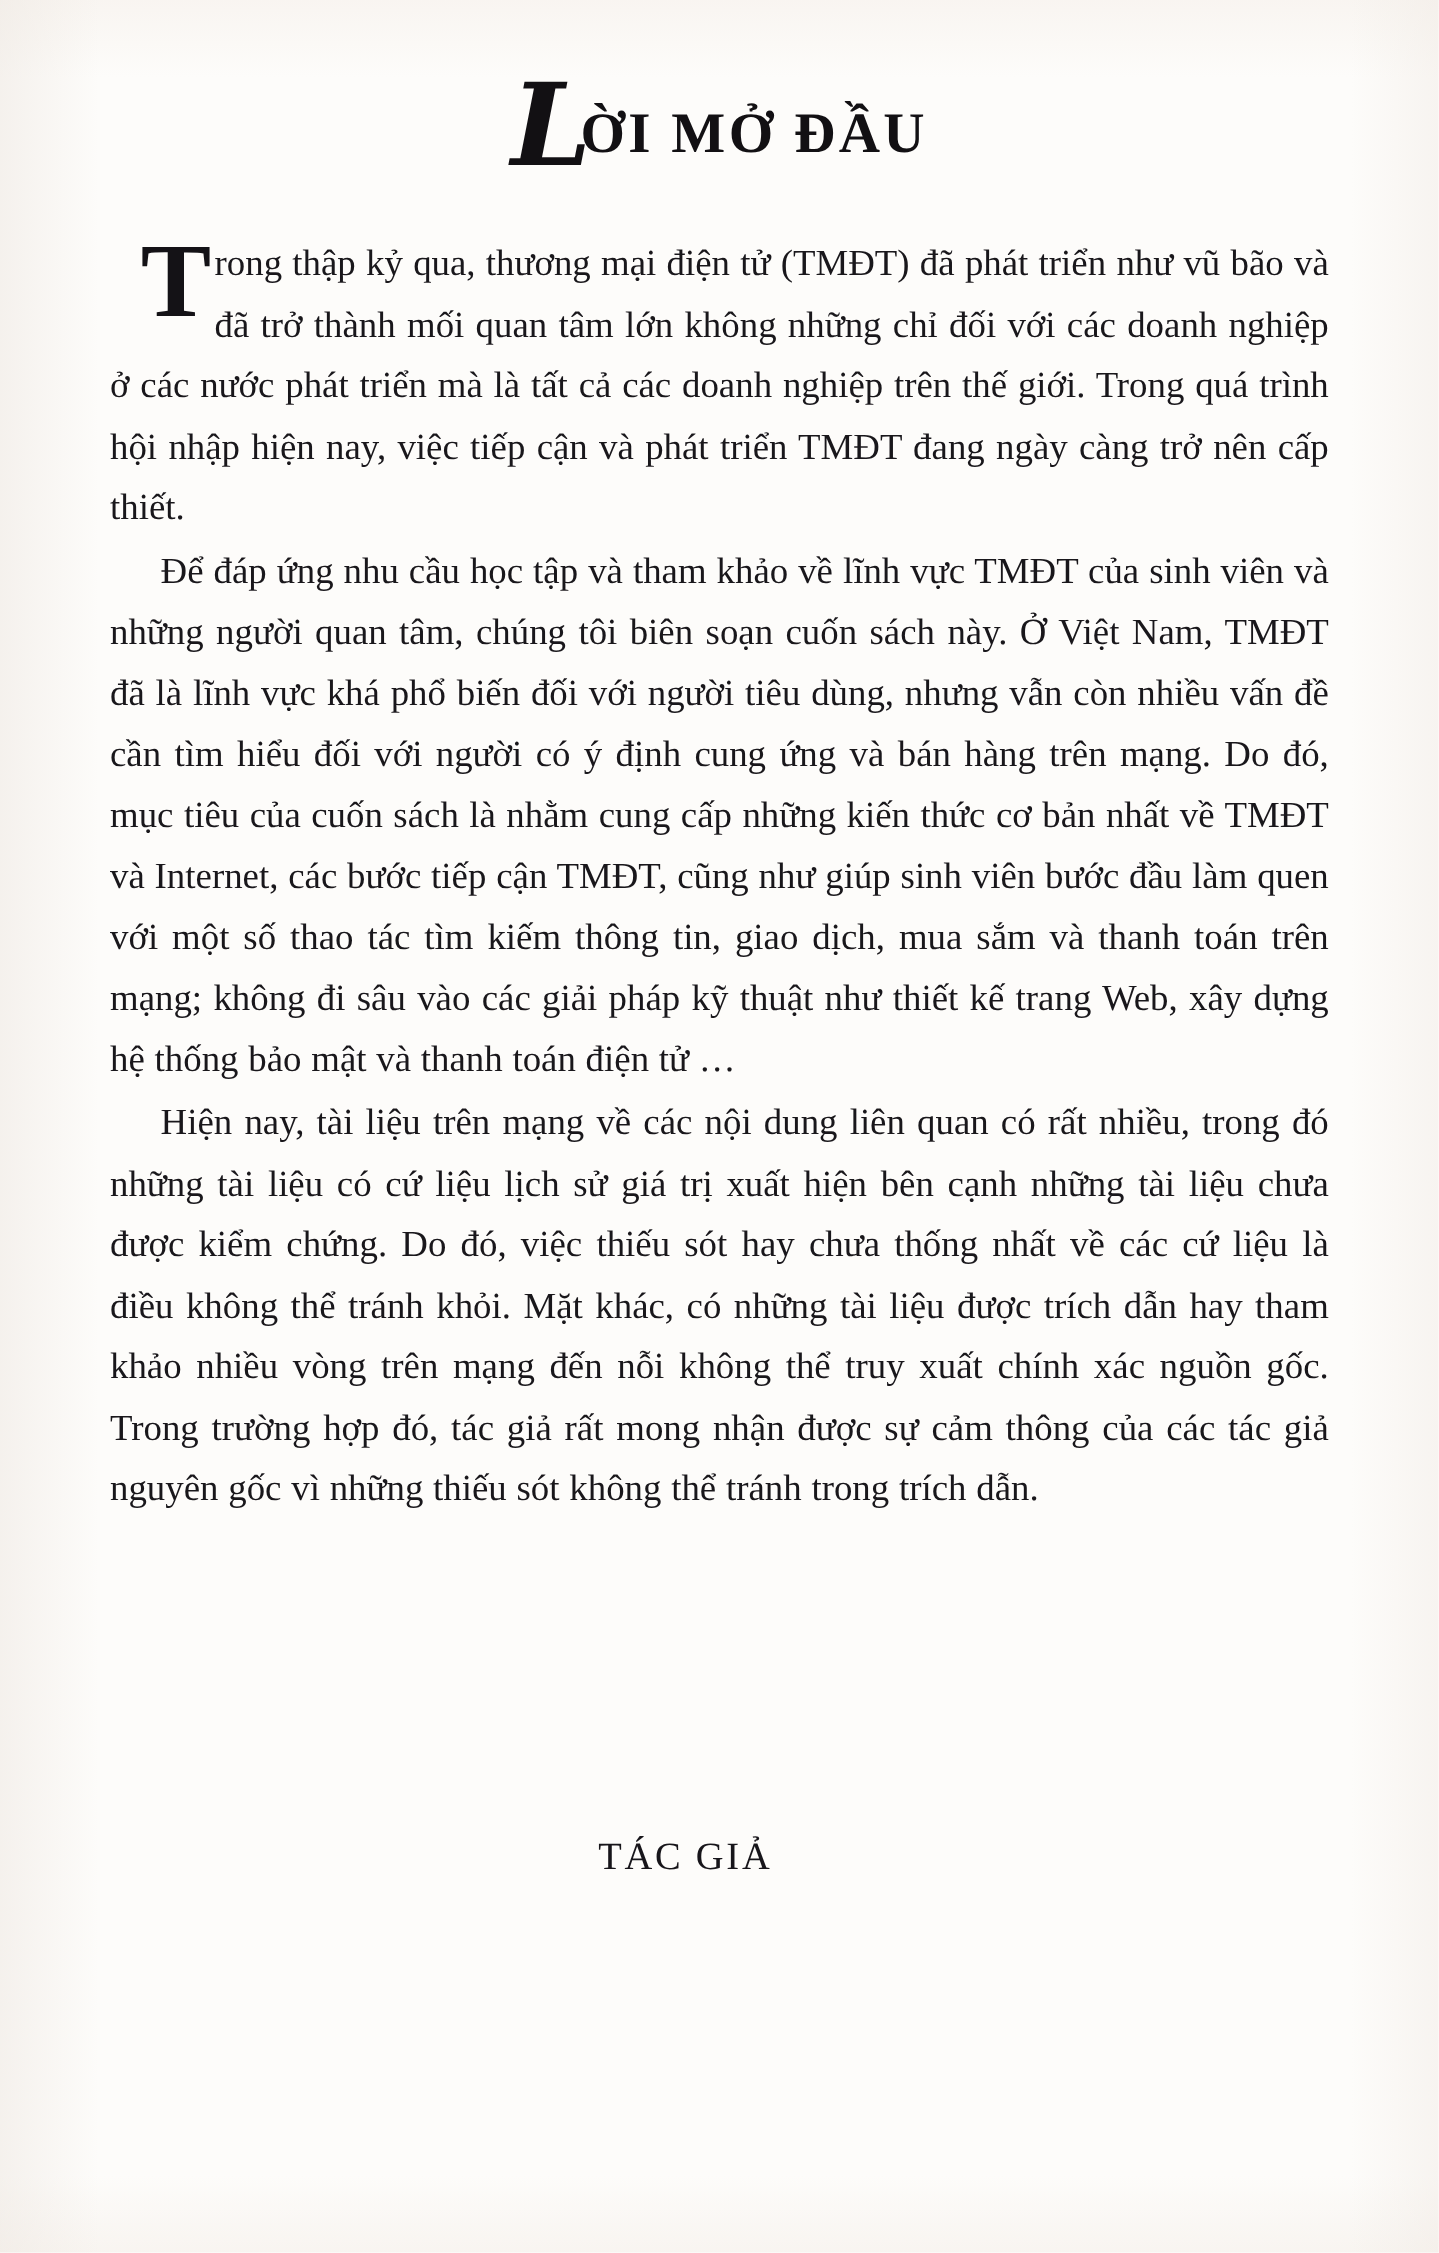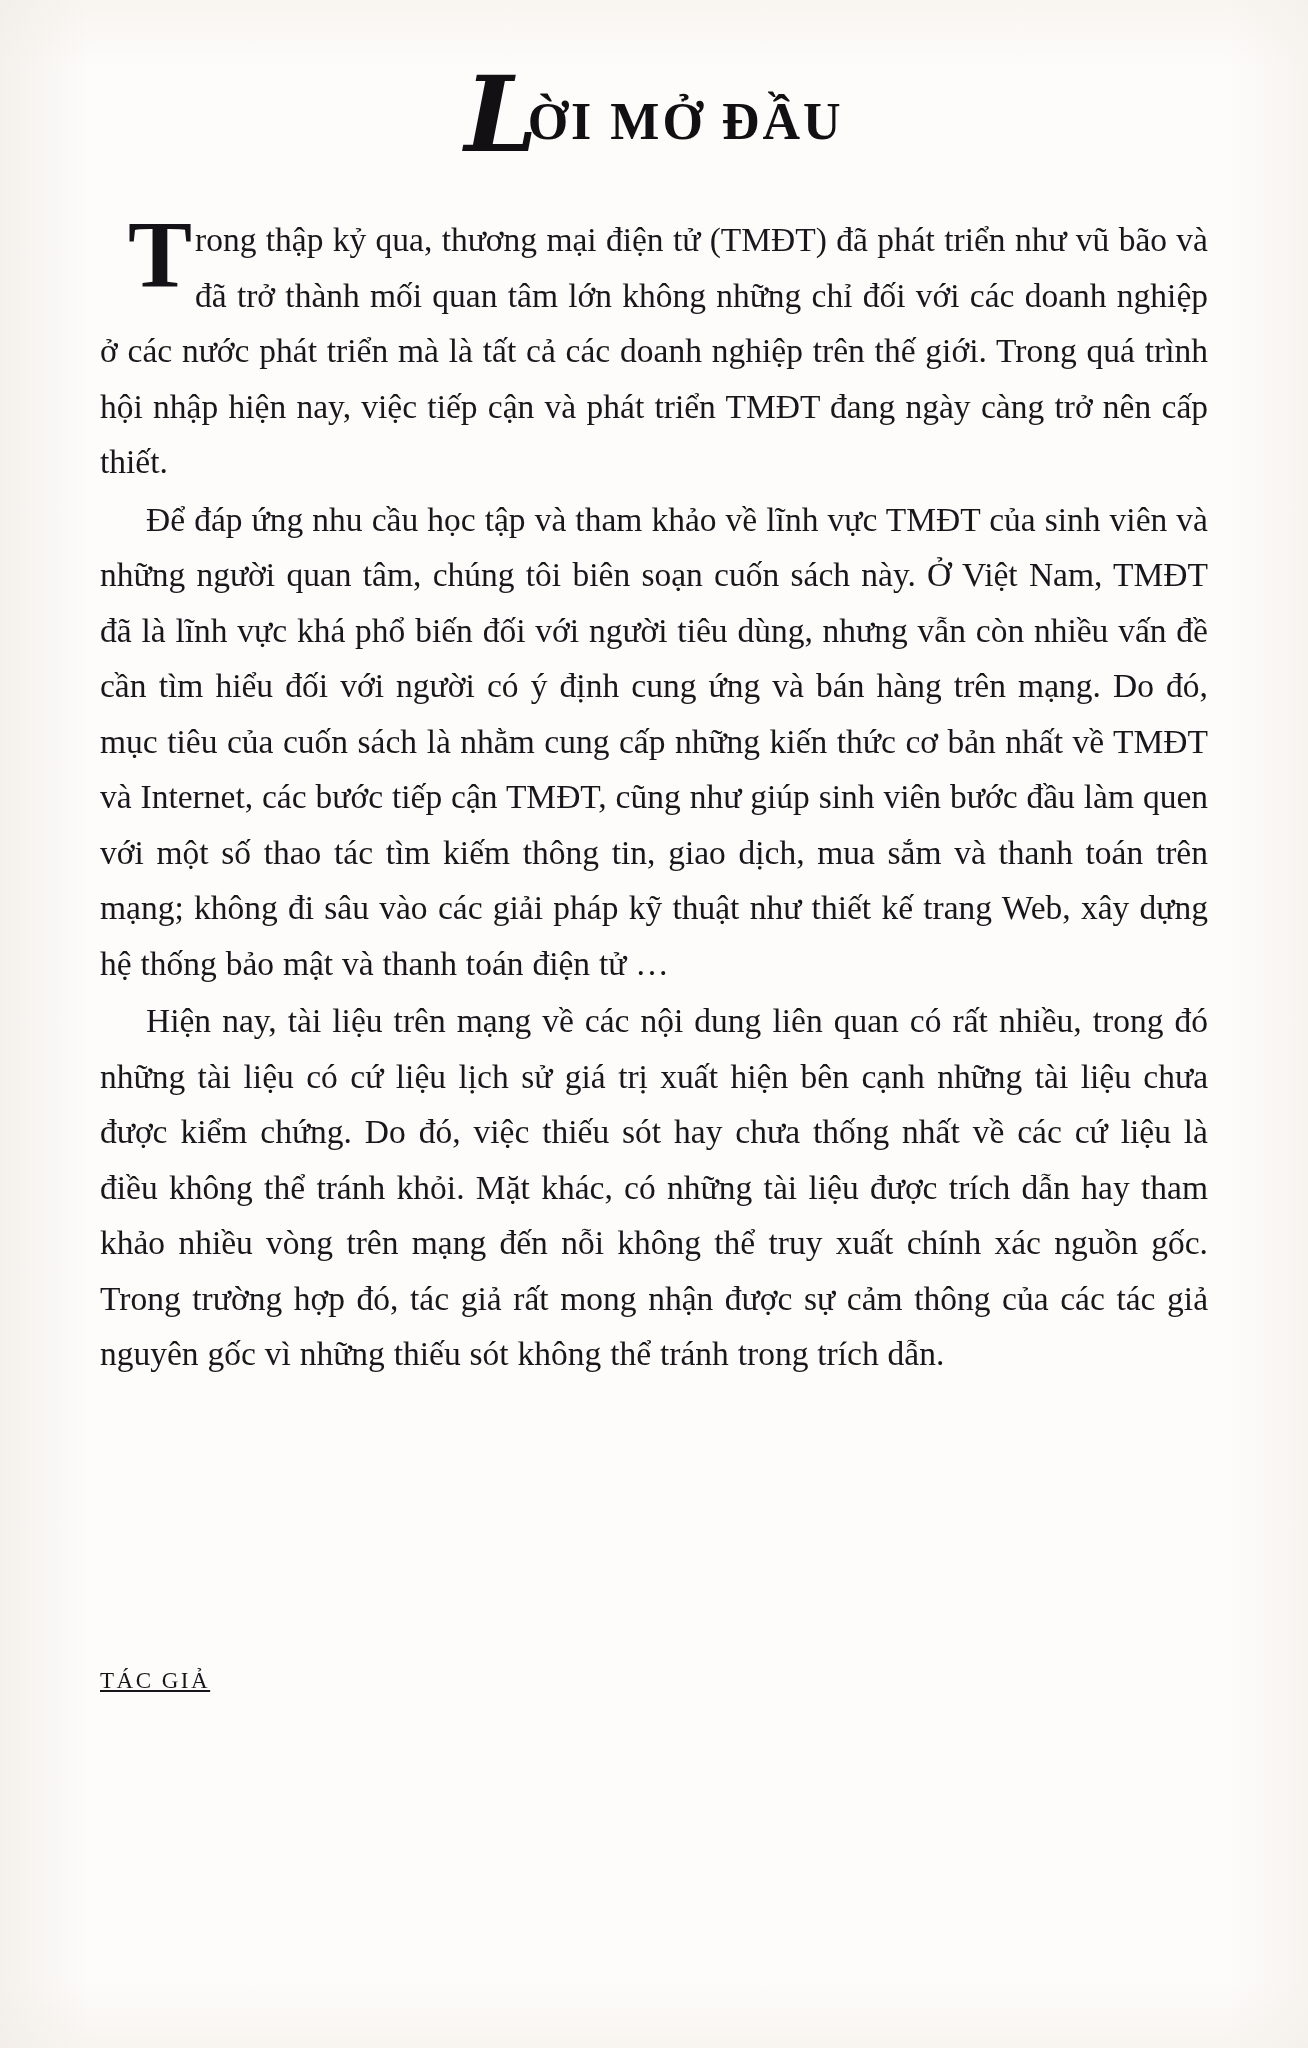--- a/index.html
+++ b/index.html
@@ -118,25 +118,24 @@
   }
 
   
   .signature {
     position: absolute;
     left: 0;
     top: 1668px;
     width: 1108px;
     padding-right: 62px;
     box-sizing: border-box;
-    text-align: left;
-    font-size: 23px;
+    text-align: center;
+    font-size: 35px;
     letter-spacing: 2.5px;
     color: #17151a;
-    text-decoration: underline;
   }
 </style>
 </head>
 <body>
 
 <div class="page">
   <div class="scan-tint"></div>
 
   <div class="content">
 

